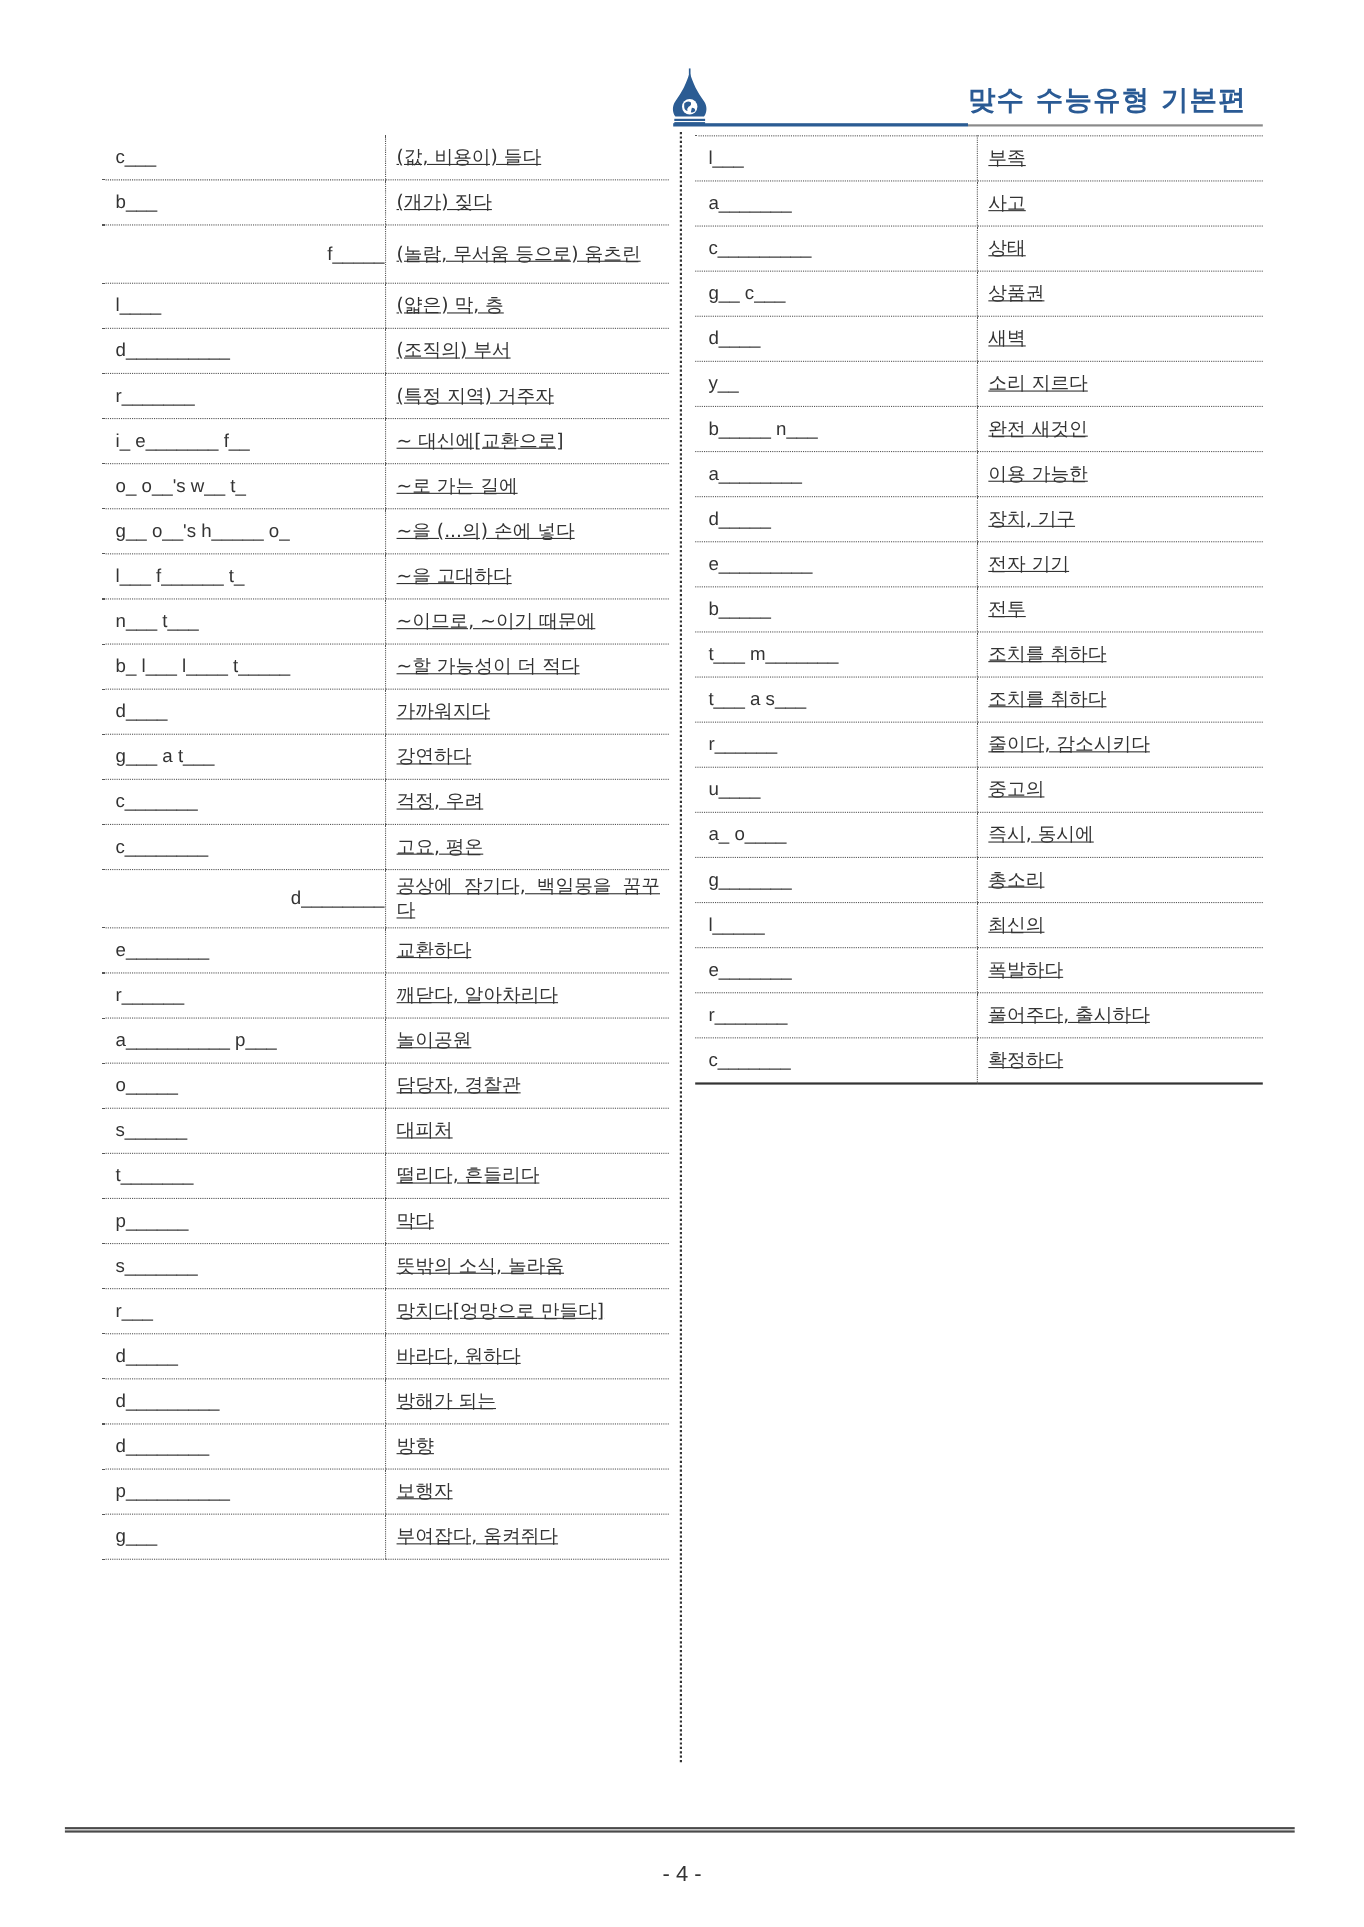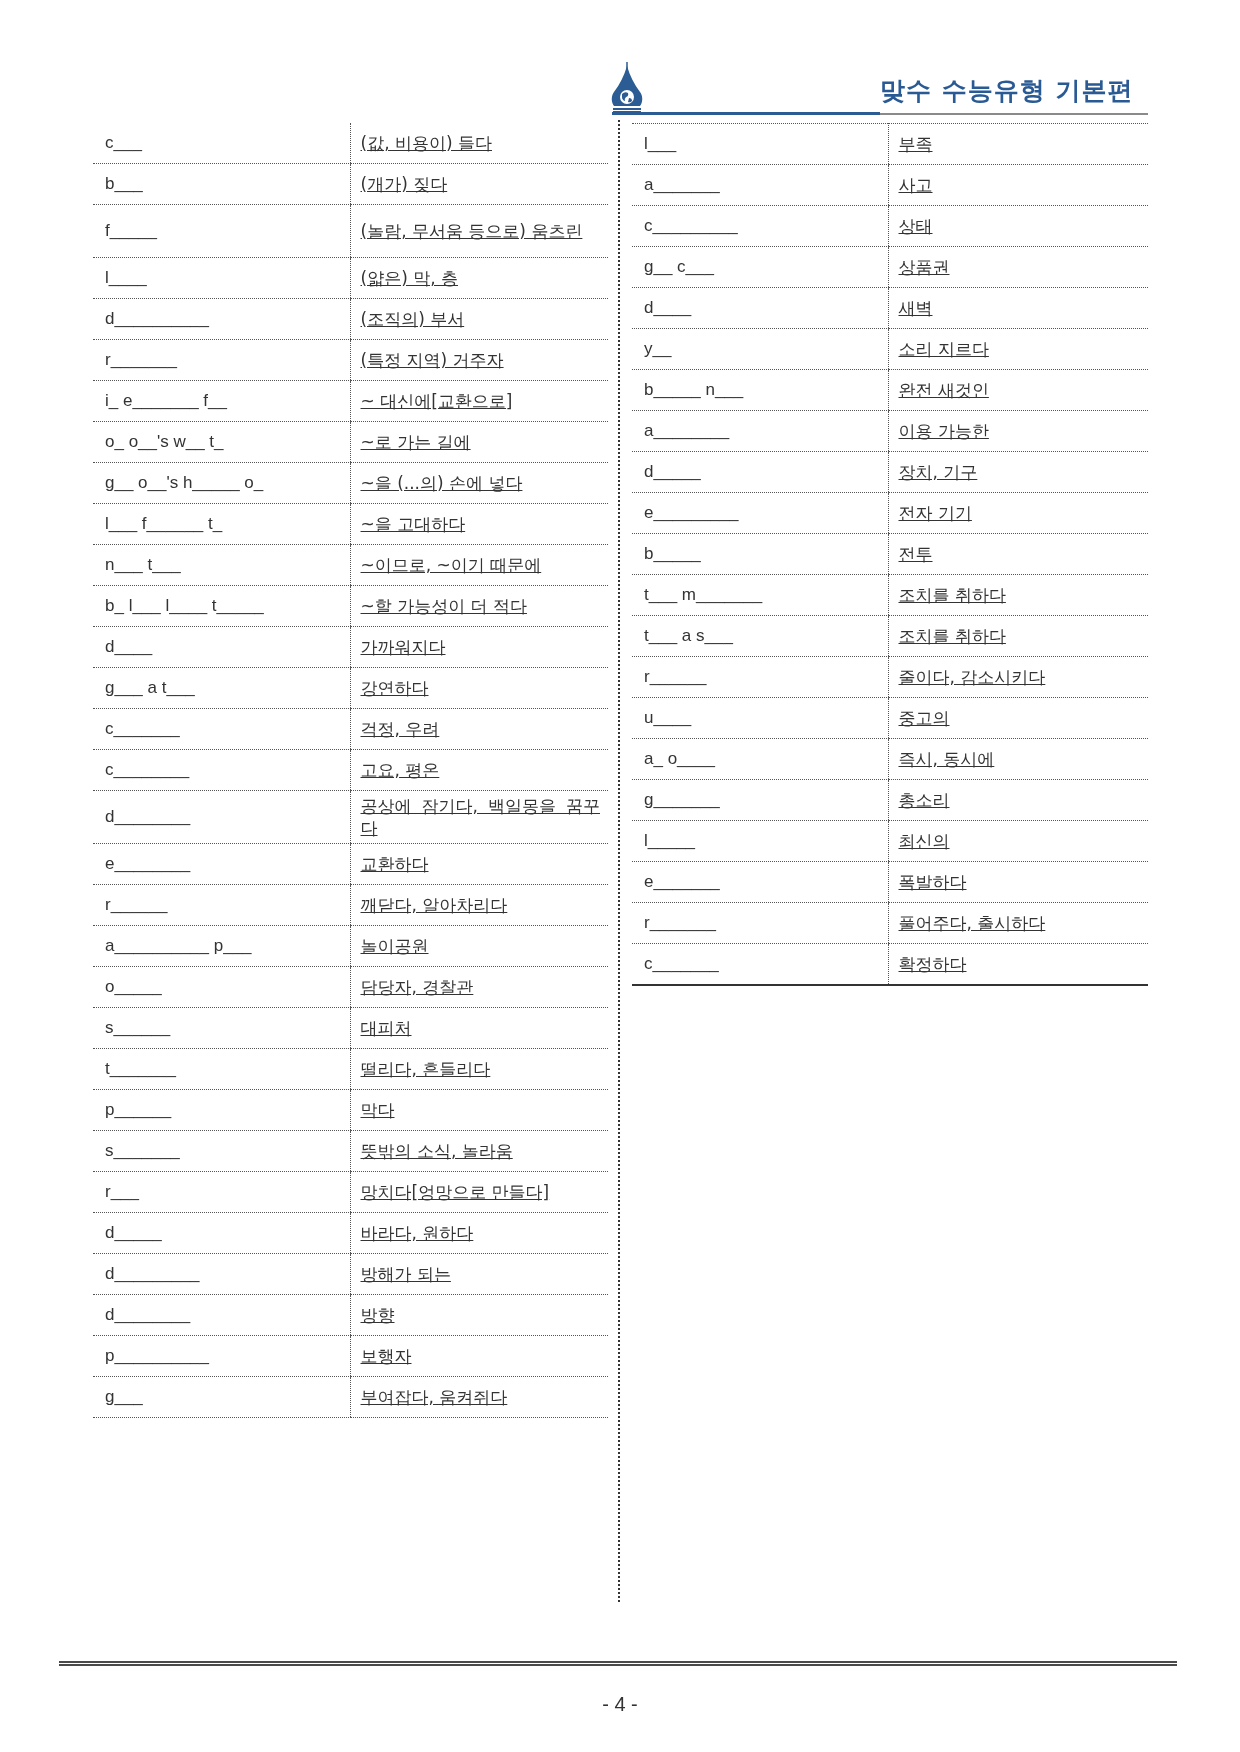--- a/index.html
+++ b/index.html
@@ -18,21 +18,21 @@
     .head-rule-gray { position: absolute; left: 880px; top: 113px; width: 268px; height: 2px; background: #8a8a8a; }
 
     .table { position: absolute; border-collapse: collapse; table-layout: fixed; }
     .table td {
       border-bottom: 1px dotted #555;
       height: 40px; padding: 0; vertical-align: middle;
       font-size: 17px; color: #333;
     }
     .table td.en { padding-left: 12px; font-family: Liberation Sans, sans-serif; }
     .table td.ko { border-left: 1px dotted #555; padding-left: 10px; padding-right: 8px; line-height: 22px; text-decoration: underline; }
-    .table tr.tall td { height: 52px; }
+    .table tr.tall td { height: 52px; text-align: right; }
     .table td.ko.justify { text-align: justify; }
 
     #left-table { left: 93px; top: 123px; width: 515px; }
     #left-table col.c1 { width: 257px; }
     #left-table col.c2 { width: 258px; }
     .lt-header td {
       background: #e8e9ed; border-top: 3px solid #222; border-bottom: 1px dotted #555;
       height: 38px; text-align: center; font-size: 21px; color: #222; font-weight: normal;
     }
 

